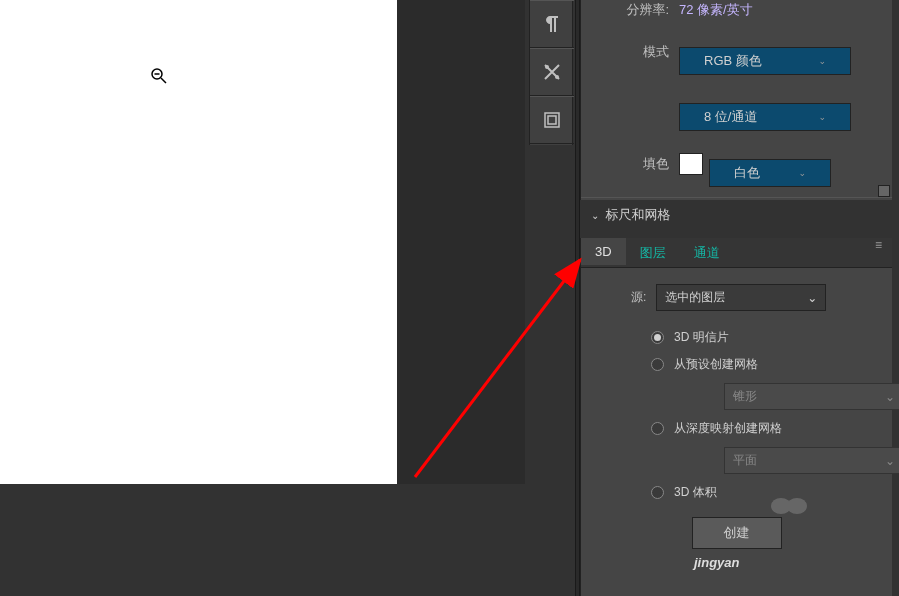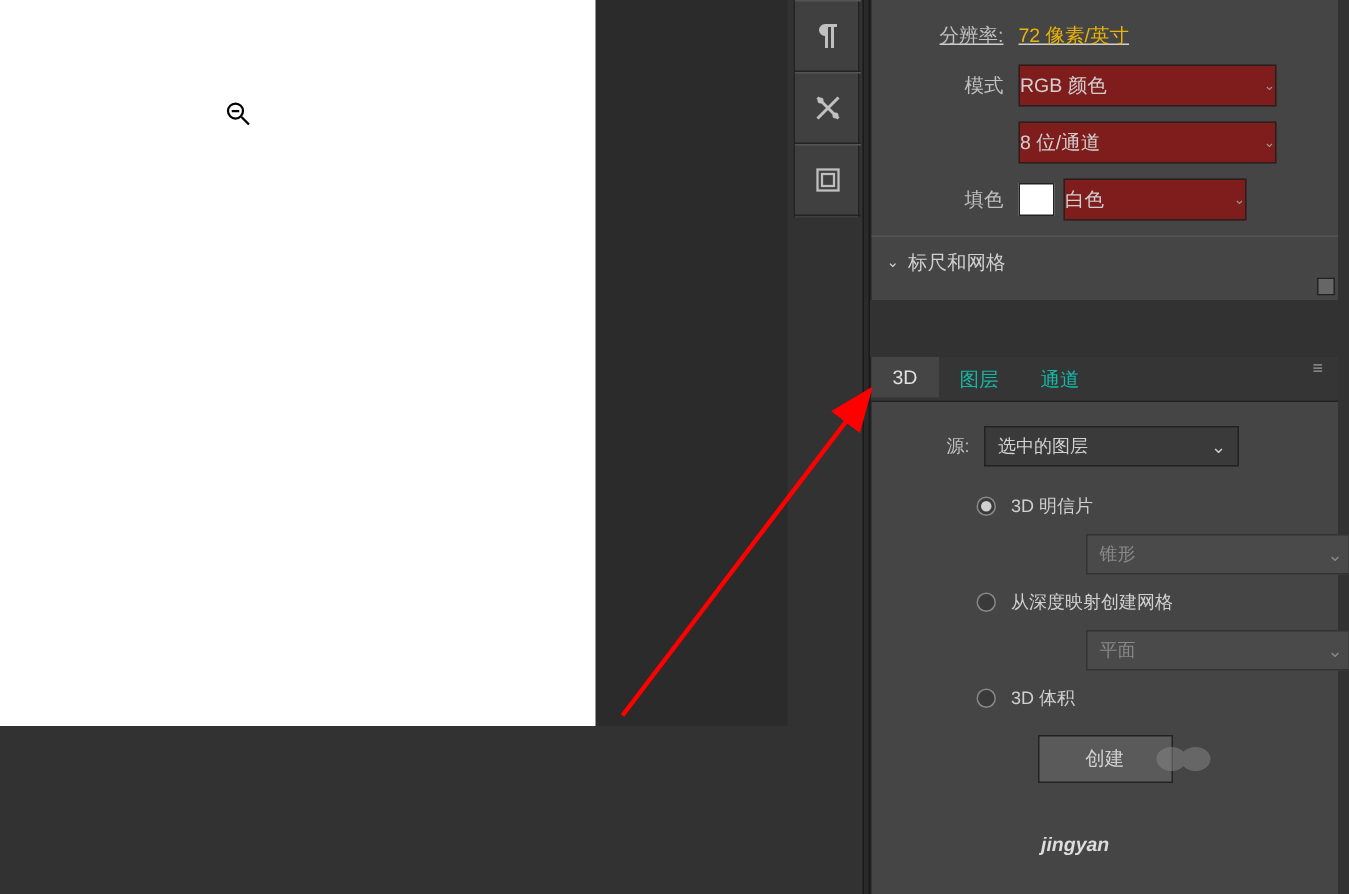--- a/index.html
+++ b/index.html
@@ -84,32 +84,33 @@
       padding: 4px 0;
       margin-bottom: 2px;
     }
     .prop-label {
       width: 98px;
       text-align: right;
       padding-right: 10px;
       color: #c0c0c0;
     }
     .prop-value-text {
-      color: #eab308;
+      color: #c4b5fd;
     }
     .dropdown {
-      background: #7f1d1d;
+      background: #0c4a6e;
       border: 1px solid #222;
-      padding: 4px 0;
+      padding: 4px 24px;
       color: #d0d0d0;
       display: flex;
       align-items: center;
       justify-content: space-between;
       cursor: pointer;
       width: 172px;
+      margin-top: 18px;
     }
     .dropdown .arrow {
       font-size: 9px;
       color: #999;
     }
     .color-swatch {
       width: 24px;
       height: 22px;
       background: #ffffff;
       border: 1px solid #222;
@@ -320,21 +321,21 @@
   </div>
   <div class="toolbar-btn">
     <svg viewBox="0 0 20 20">
         <rect x="3" y="3" width="14" height="14" fill="none" stroke="#c0c0c0" stroke-width="1.5"></rect>
         <rect x="6" y="6" width="8" height="8" fill="none" stroke="#c0c0c0" stroke-width="1.5"></rect>
       </svg>
   </div>
 </div>
 
 <div class="properties-panel">
-  <div class="prop-row" style="padding-top:15px;text-decoration:underline;">
+  <div class="prop-row" style="padding-top:1px;">
     <span class="prop-label">分辨率:</span>
     <span class="prop-value-text">72 像素/英寸</span>
   </div>
   <div class="prop-row">
     <span class="prop-label">模式</span>
     <div class="dropdown">
       <span>RGB 颜色</span>
       <span class="arrow">⌄</span>
     </div>
   </div>
@@ -372,20 +373,24 @@
       <span class="source-label">源:</span>
       <div class="source-dropdown">
         <span>选中的图层</span>
         <span class="arrow">⌄</span>
       </div>
     </div>
     <div class="radio-group">
       <div class="radio-item">
         <span class="radio checked"></span>
         <span>3D 明信片</span>
+      </div>
+      <div class="radio-item">
+        <span class="radio"></span>
+        <span>从预设创建网格</span>
       </div>
       <div class="sub-dropdown">
         <span>锥形</span>
         <span class="arrow">⌄</span>
       </div>
       <div class="radio-item">
         <span class="radio"></span>
         <span>从深度映射创建网格</span>
       </div>
       <div class="sub-dropdown">

